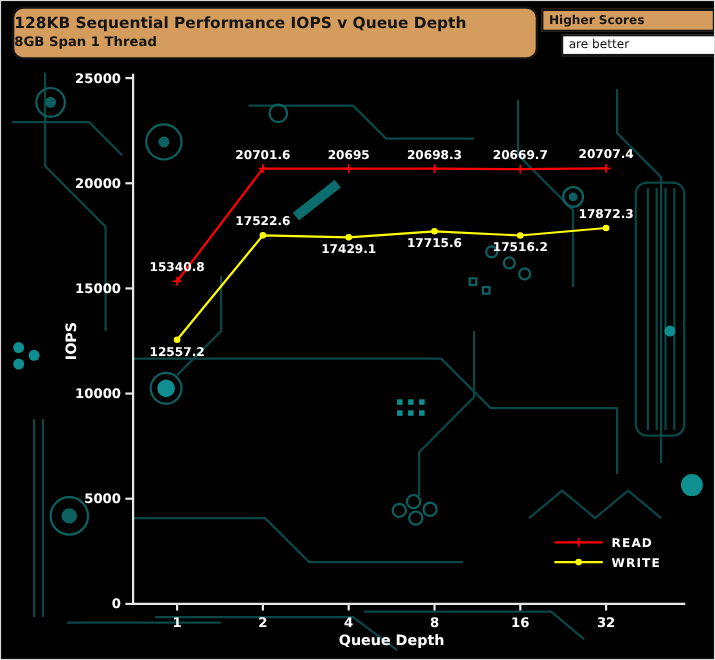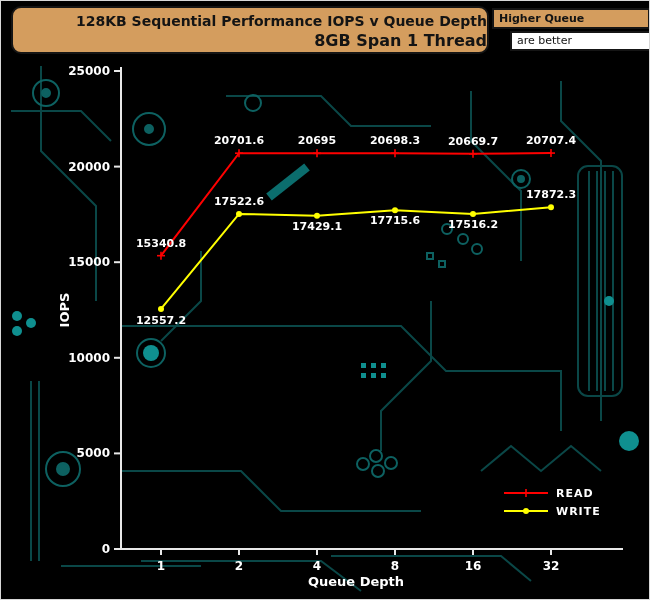--- a/index.html
+++ b/index.html
@@ -5,24 +5,24 @@
   html,body{margin:0;padding:0;background:#222;}
   .page{
     position:relative;width:650px;height:600px;background:#000;
     overflow:hidden;border:1px solid #d8d8d8;box-sizing:border-box;
     font-family:"DejaVu Sans","Liberation Sans",sans-serif;
   }
   .layer{position:absolute;left:0;top:0;}
   .title-box{
     position:absolute;left:10px;top:5px;width:474px;height:44px;
     background:#d49d5e;border:2px solid #151515;border-radius:10px;
-    text-align:right;color:#141414;z-index:3;
+    text-align:left;color:#141414;z-index:3;
   }
   .title-box h1{margin:5px 0 0 0;font-size:14px;font-weight:bold;}
-  .title-box h2{margin:2px 0 12px 0;font-size:16px;font-weight:bold;}
+  .title-box h2{margin:2px 0 12px 0;font-size:12px;font-weight:bold;}
   .higher-box{
     position:absolute;left:491px;top:7px;width:149px;height:17px;
     background:#d49d5e;border:2px solid #151515;color:#141414;
     font-size:11px;font-weight:bold;line-height:17px;padding-left:5px;
     box-sizing:content-box;z-index:3;
   }
   .better-box{
     position:absolute;left:509px;top:30px;width:149px;height:16px;
     background:#ffffff;border:2px solid #151515;color:#141414;
     font-size:11px;line-height:16px;padding-left:5px;z-index:3;
@@ -96,21 +96,21 @@
         <rect x="370" y="372" width="5" height="5"></rect>
         <rect x="380" y="372" width="5" height="5"></rect>
     </g>
     <line x1="268" y1="196" x2="306" y2="166" stroke="#0e8080" stroke-width="9" opacity="0.85"></line>
   </svg>
 
   <div class="title-box">
     <h1>128KB Sequential Performance IOPS v Queue Depth</h1>
     <h2>8GB Span 1 Thread</h2>
   </div>
-  <div class="higher-box">Higher Queue</div>
+  <div class="higher-box">Higher Scores</div>
   <div class="better-box">are better</div>
 
   <svg id="chart-svg" class="layer" width="650" height="600">
       <line x1="120" y1="66" x2="120" y2="548" stroke="#e8e8e8" stroke-width="2"></line>
       <line x1="119" y1="548" x2="622" y2="548" stroke="#e8e8e8" stroke-width="2"></line>
       <line x1="113" y1="548" x2="120" y2="548" stroke="#e8e8e8" stroke-width="2"></line>
       <text x="109" y="552" text-anchor="end" class="tick-label">0</text>
       <line x1="113" y1="452.4" x2="120" y2="452.4" stroke="#e8e8e8" stroke-width="2"></line>
       <text x="109" y="456.4" text-anchor="end" class="tick-label">5000</text>
       <line x1="113" y1="356.79999999999995" x2="120" y2="356.79999999999995" stroke="#e8e8e8" stroke-width="2"></line>

